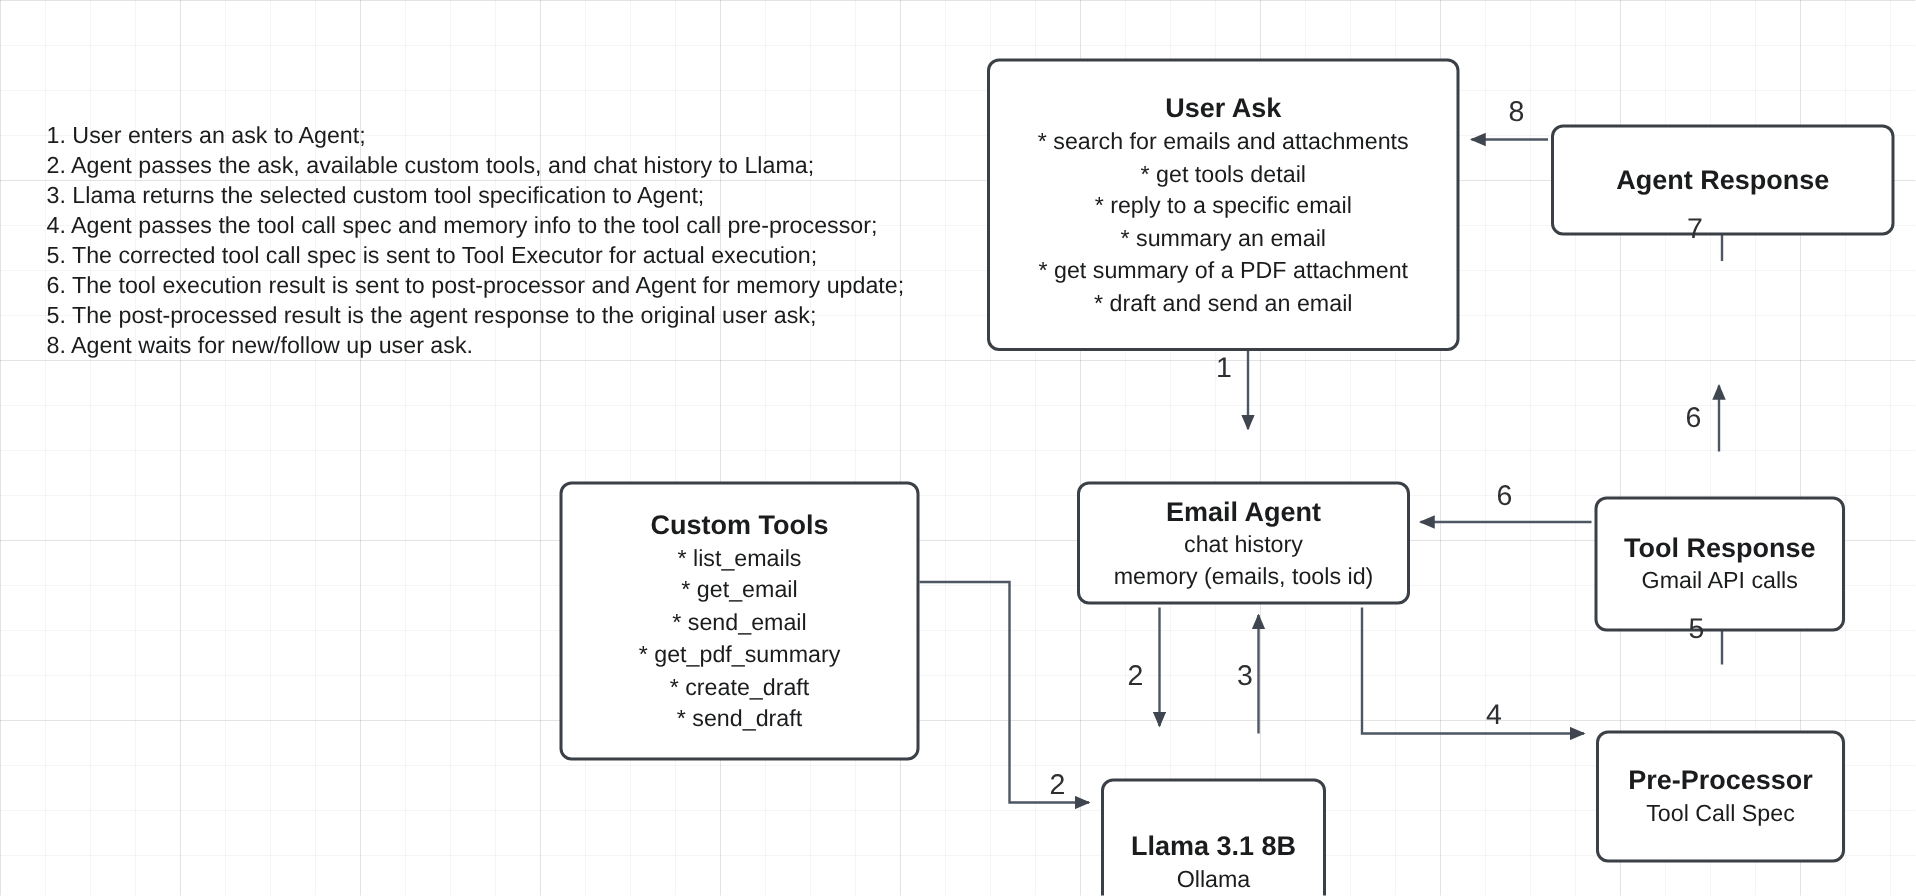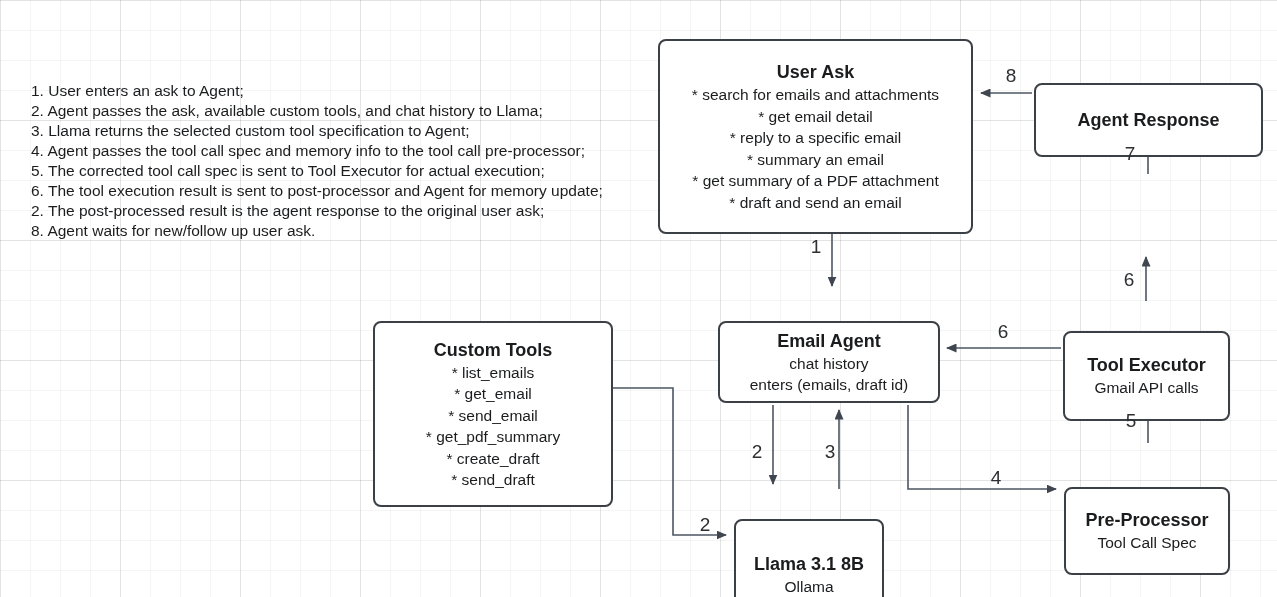--- a/index.html
+++ b/index.html
@@ -63,47 +63,47 @@
     <path class="edge" d="M1032 93 L981 93" marker-end="url(#ah)"></path>
   </svg>
 
   <div class="steps">
     <div class="step">1. User enters an ask to Agent;</div>
     <div class="step">2. Agent passes the ask, available custom tools, and chat history to Llama;</div>
     <div class="step">3. Llama returns the selected custom tool specification to Agent;</div>
     <div class="step">4. Agent passes the tool call spec and memory info to the tool call pre-processor;</div>
     <div class="step">5. The corrected tool call spec is sent to Tool Executor for actual execution;</div>
     <div class="step">6. The tool execution result is sent to post-processor and Agent for memory update;</div>
-    <div class="step">2. The post-processed result is the agent response to the original user ask;</div>
+    <div class="step">5. The post-processed result is the agent response to the original user ask;</div>
     <div class="step">8. Agent waits for new/follow up user ask.</div>
   </div>
 
   <div class="node" style="left:658px;top:11px;width:315px;height:195px;">
     <div class="node-title">User Ask</div>
     <div class="node-line">* search for emails and attachments</div>
-    <div class="node-line">* get email detail</div>
+    <div class="node-line">* get tools detail</div>
     <div class="node-line">* reply to a specific email</div>
     <div class="node-line">* summary an email</div>
     <div class="node-line">* get summary of a PDF attachment</div>
     <div class="node-line">* draft and send an email</div>
   </div>
 
   <div class="node" style="left:1034px;top:55px;width:229px;height:74px;">
     <div class="node-title">Agent Response</div>
   </div>
 
 
   <div class="node" style="left:718px;top:293px;width:222px;height:82px;">
     <div class="node-title">Email Agent</div>
     <div class="node-line">chat history</div>
-    <div class="node-line">enters (emails, draft id)</div>
+    <div class="node-line">memory (emails, tools id)</div>
   </div>
 
   <div class="node" style="left:1063px;top:303px;width:167px;height:90px;">
-    <div class="node-title">Tool Executor</div>
+    <div class="node-title">Tool Response</div>
     <div class="node-line">Gmail API calls</div>
   </div>
 
   <div class="node" style="left:373px;top:293px;width:240px;height:186px;">
     <div class="node-title">Custom Tools</div>
     <div class="node-line">* list_emails</div>
     <div class="node-line">* get_email</div>
     <div class="node-line">* send_email</div>
     <div class="node-line">* get_pdf_summary</div>
     <div class="node-line">* create_draft</div>

